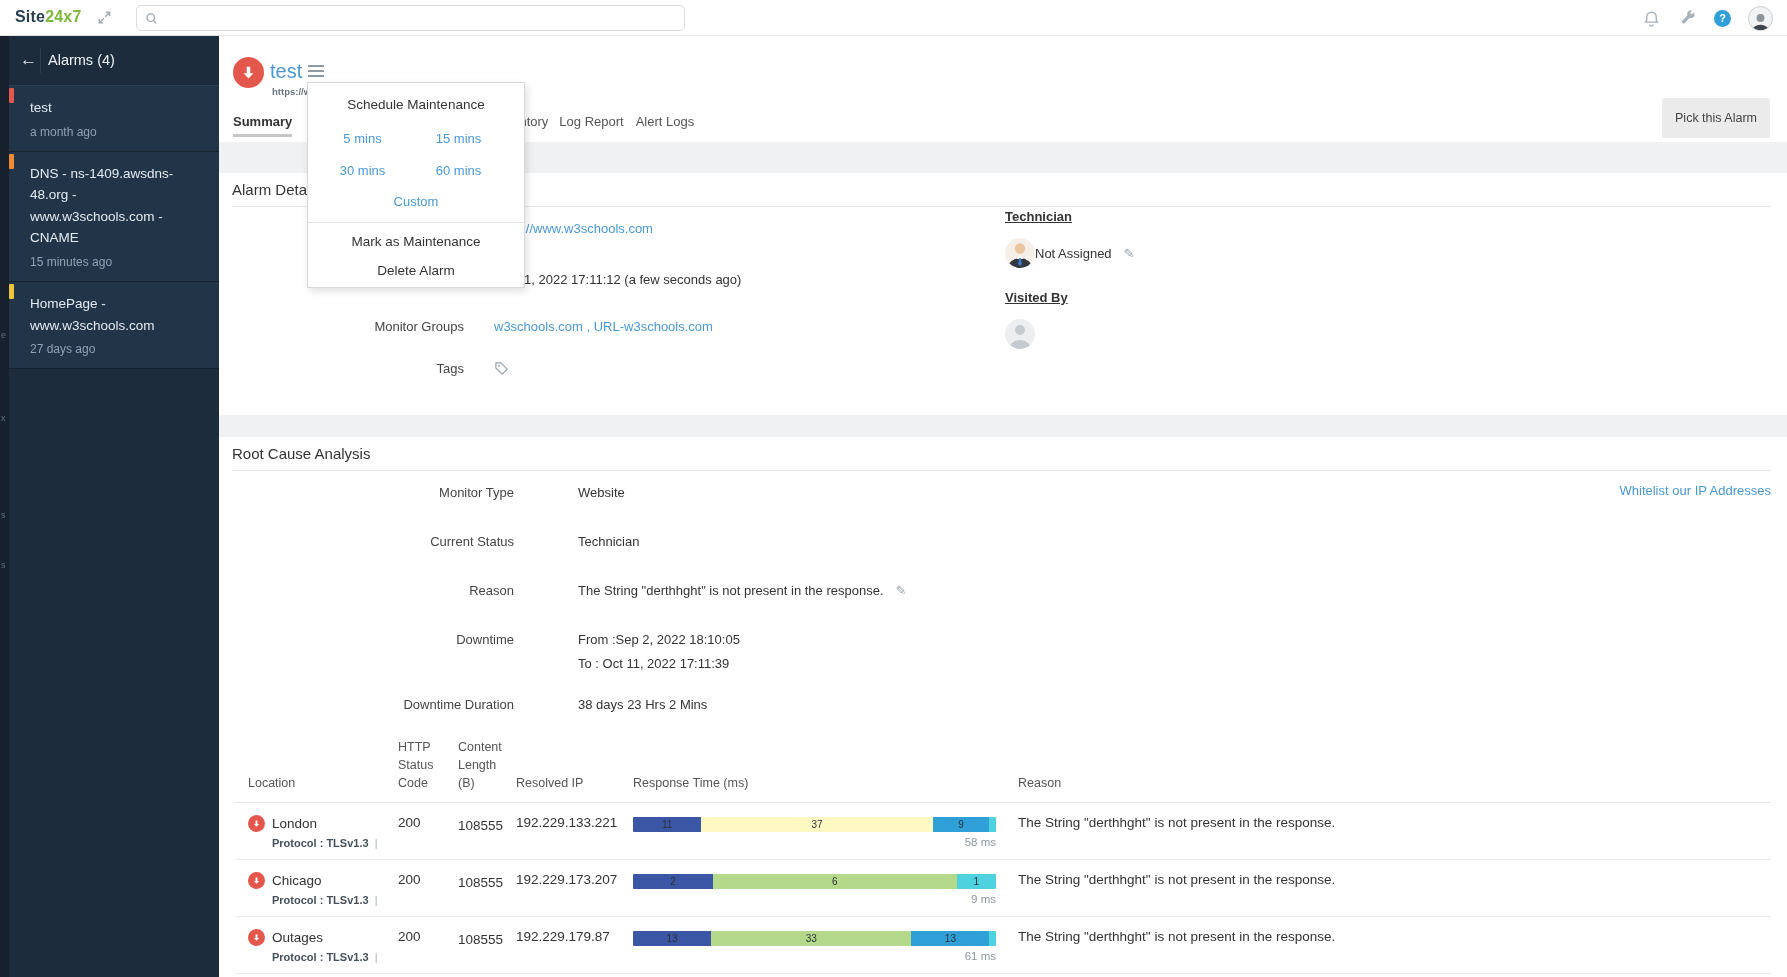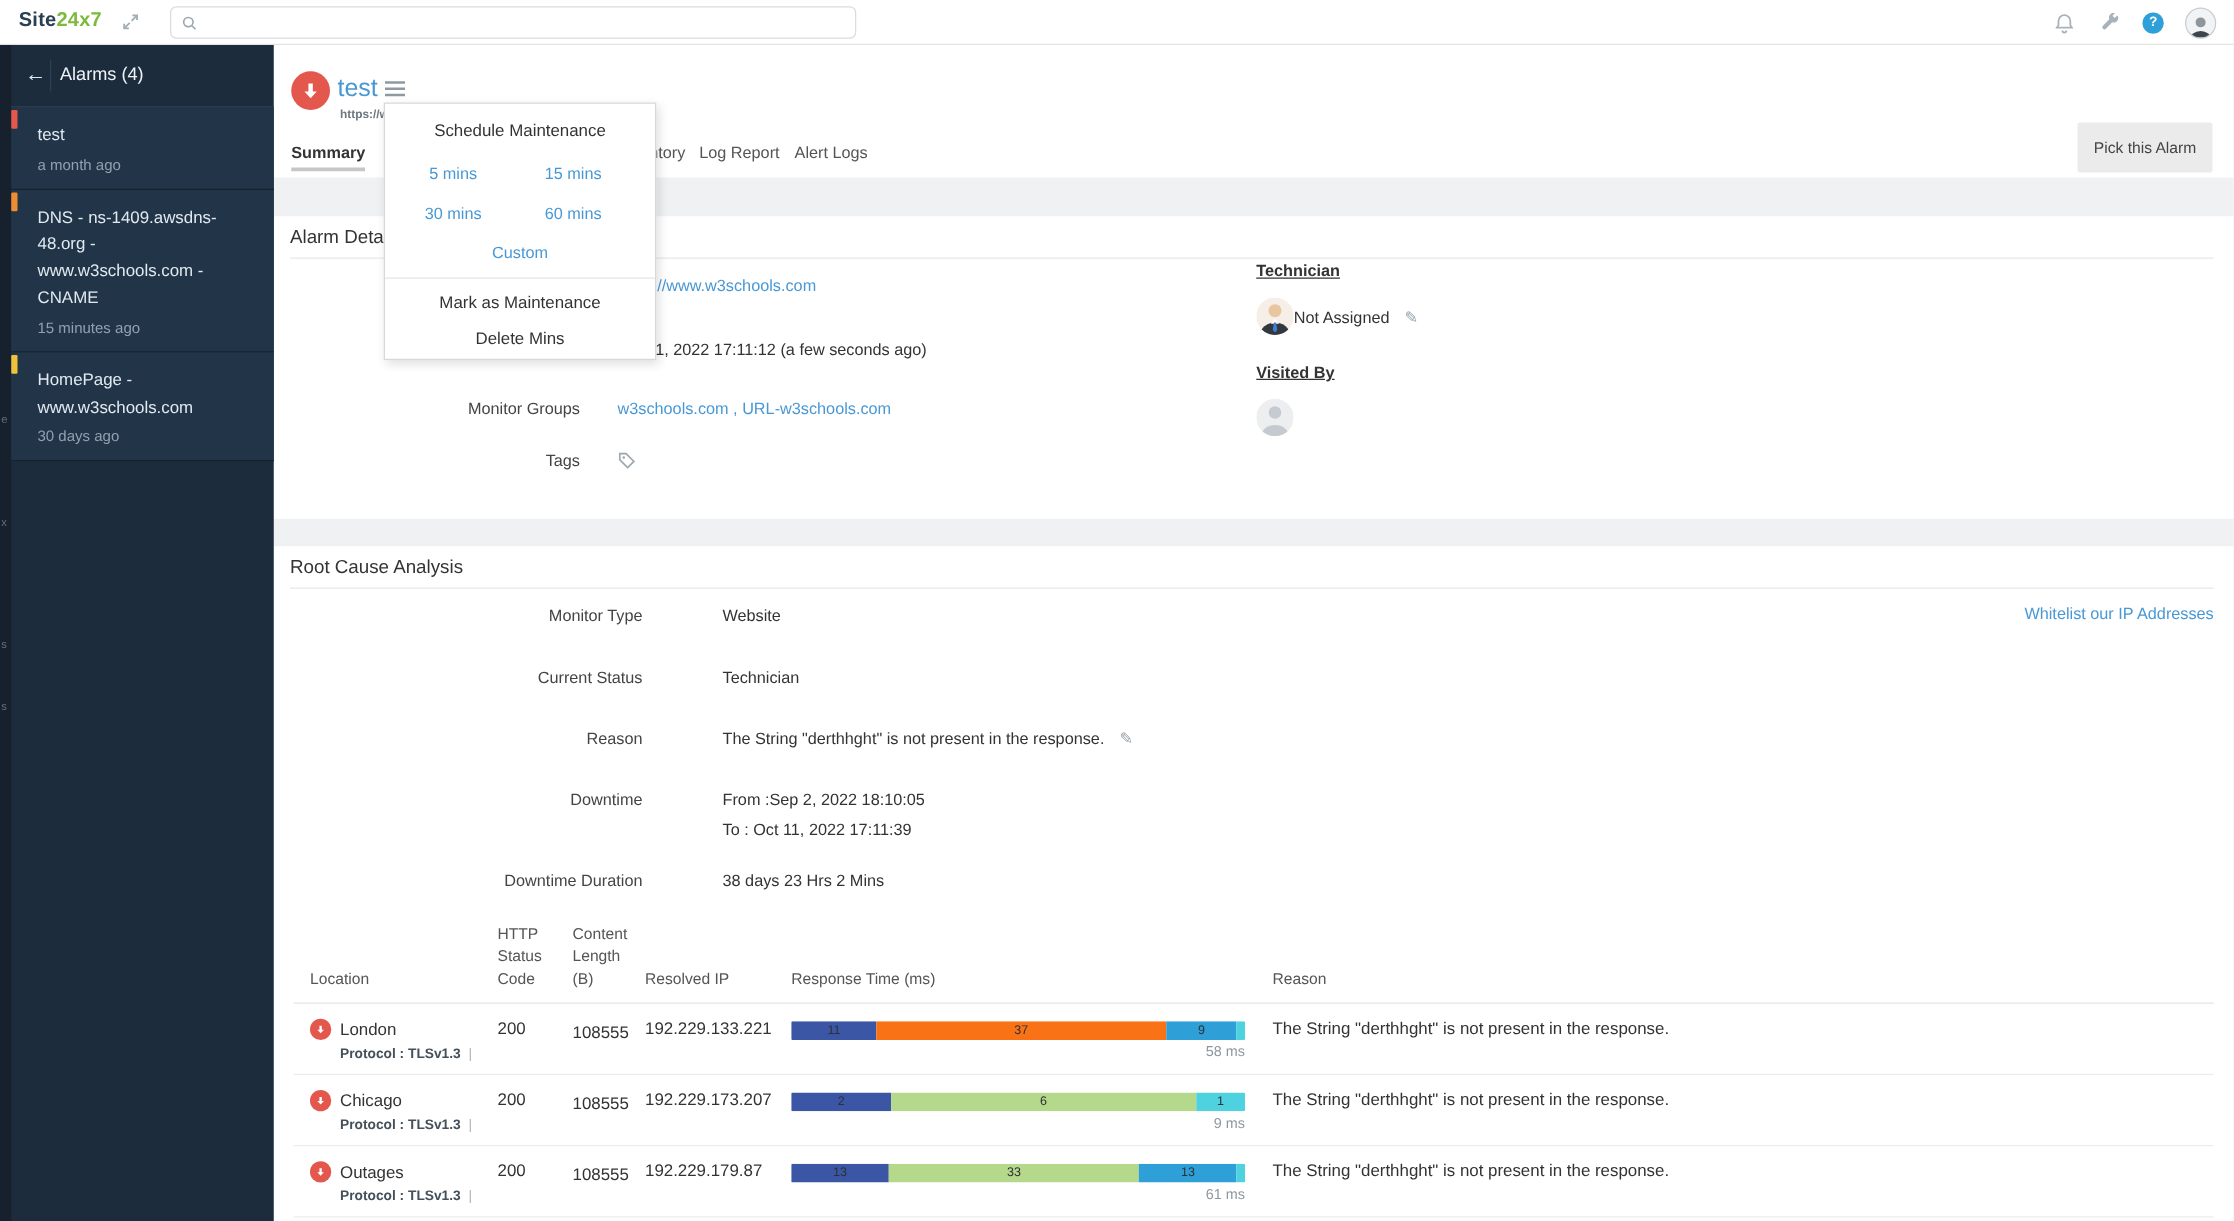--- a/index.html
+++ b/index.html
@@ -161,21 +161,21 @@
         <div class="time">a month ago</div>
       </div>
       <div class="item">
         <span class="bar" style="background: rgb(239, 141, 51);"></span>
         <div class="t">DNS - ns-1409.awsdns-48.org - www.w3schools.com - CNAME</div>
         <div class="time">15 minutes ago</div>
       </div>
       <div class="item">
         <span class="bar" style="background: rgb(240, 195, 60);"></span>
         <div class="t">HomePage - www.w3schools.com</div>
-        <div class="time">30 days ago</div>
+        <div class="time">27 days ago</div>
       </div>
     </div>
   </div>
 
   <div class="main">
 
     <div class="mheader">
       <div class="alarm-badge badge-lg">
         <svg width="17" height="17" viewBox="0 0 24 24">
             <path d="M9.5 4 h5 v9 h4.5 L12 20.5 L5 13 h4.5 z" fill="#fff"></path>
@@ -304,21 +304,21 @@
               <span>London</span>
             </div>
             <div class="protocol"><span>Protocol : TLSv1.3</span>&nbsp; <span class="sep">|</span></div>
           </div>
           <div>200</div>
           <div class="clen">108555</div>
           <div>192.229.133.221</div>
           <div>
             <div class="bar">
                 <div class="seg" style="width: 18.8%; background: rgb(59, 86, 165);">11</div>
-                <div class="seg" style="width: 63.8%; background: #f97316;">37</div>
+                <div class="seg" style="width: 63.8%; background: #fef9c3;">37</div>
                 <div class="seg" style="width: 15.6%; background: rgb(47, 159, 216);">9</div>
                 <div class="seg" style="width: 1.8%; background: rgb(79, 210, 224);"></div>
               </div>
             <div class="total">58 ms</div>
           </div>
           <div class="rsn">The String "derthhght" is not present in the response.</div>
         </div>
 
         <div class="tgrid trow">
           <div class="loccell">
@@ -380,16 +380,16 @@
     <div class="m-title">Schedule Maintenance</div>
     <div class="m-grid">
       <a class="link">5 mins</a>
       <a class="link">15 mins</a>
       <a class="link">30 mins</a>
       <a class="link">60 mins</a>
     </div>
     <div class="m-custom"><a class="link">Custom</a></div>
     <div class="m-div"></div>
     <div class="m-item">Mark as Maintenance</div>
-    <div class="m-item">Delete Mins</div>
+    <div class="m-item">Delete Alarm</div>
   </div>
 
 </div>
 
 </body></html>

